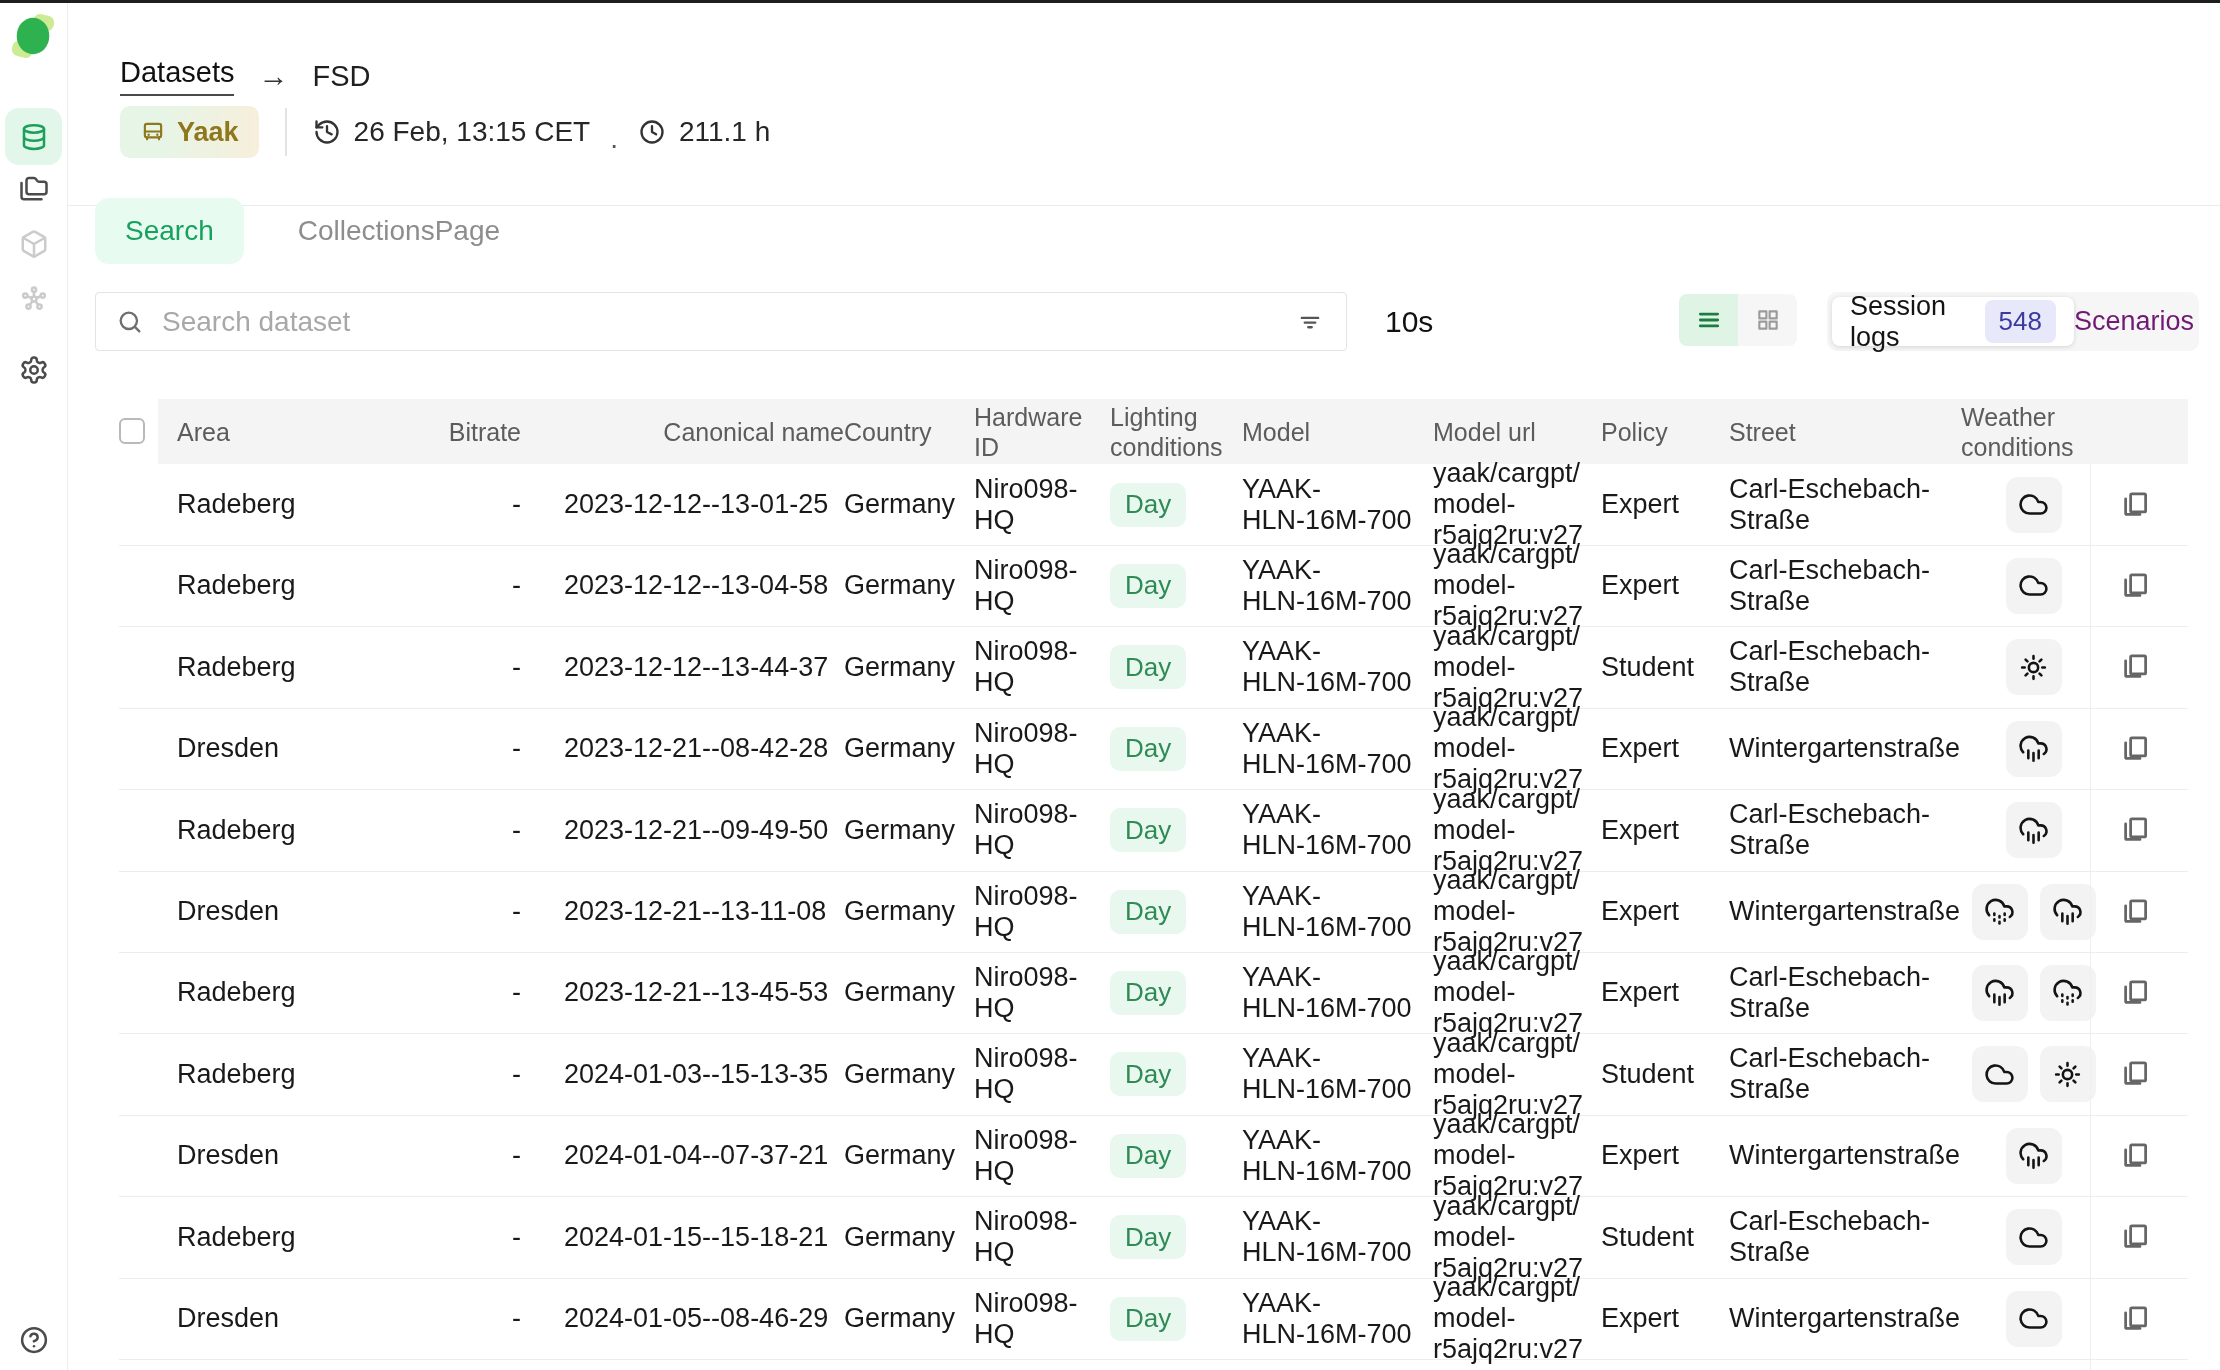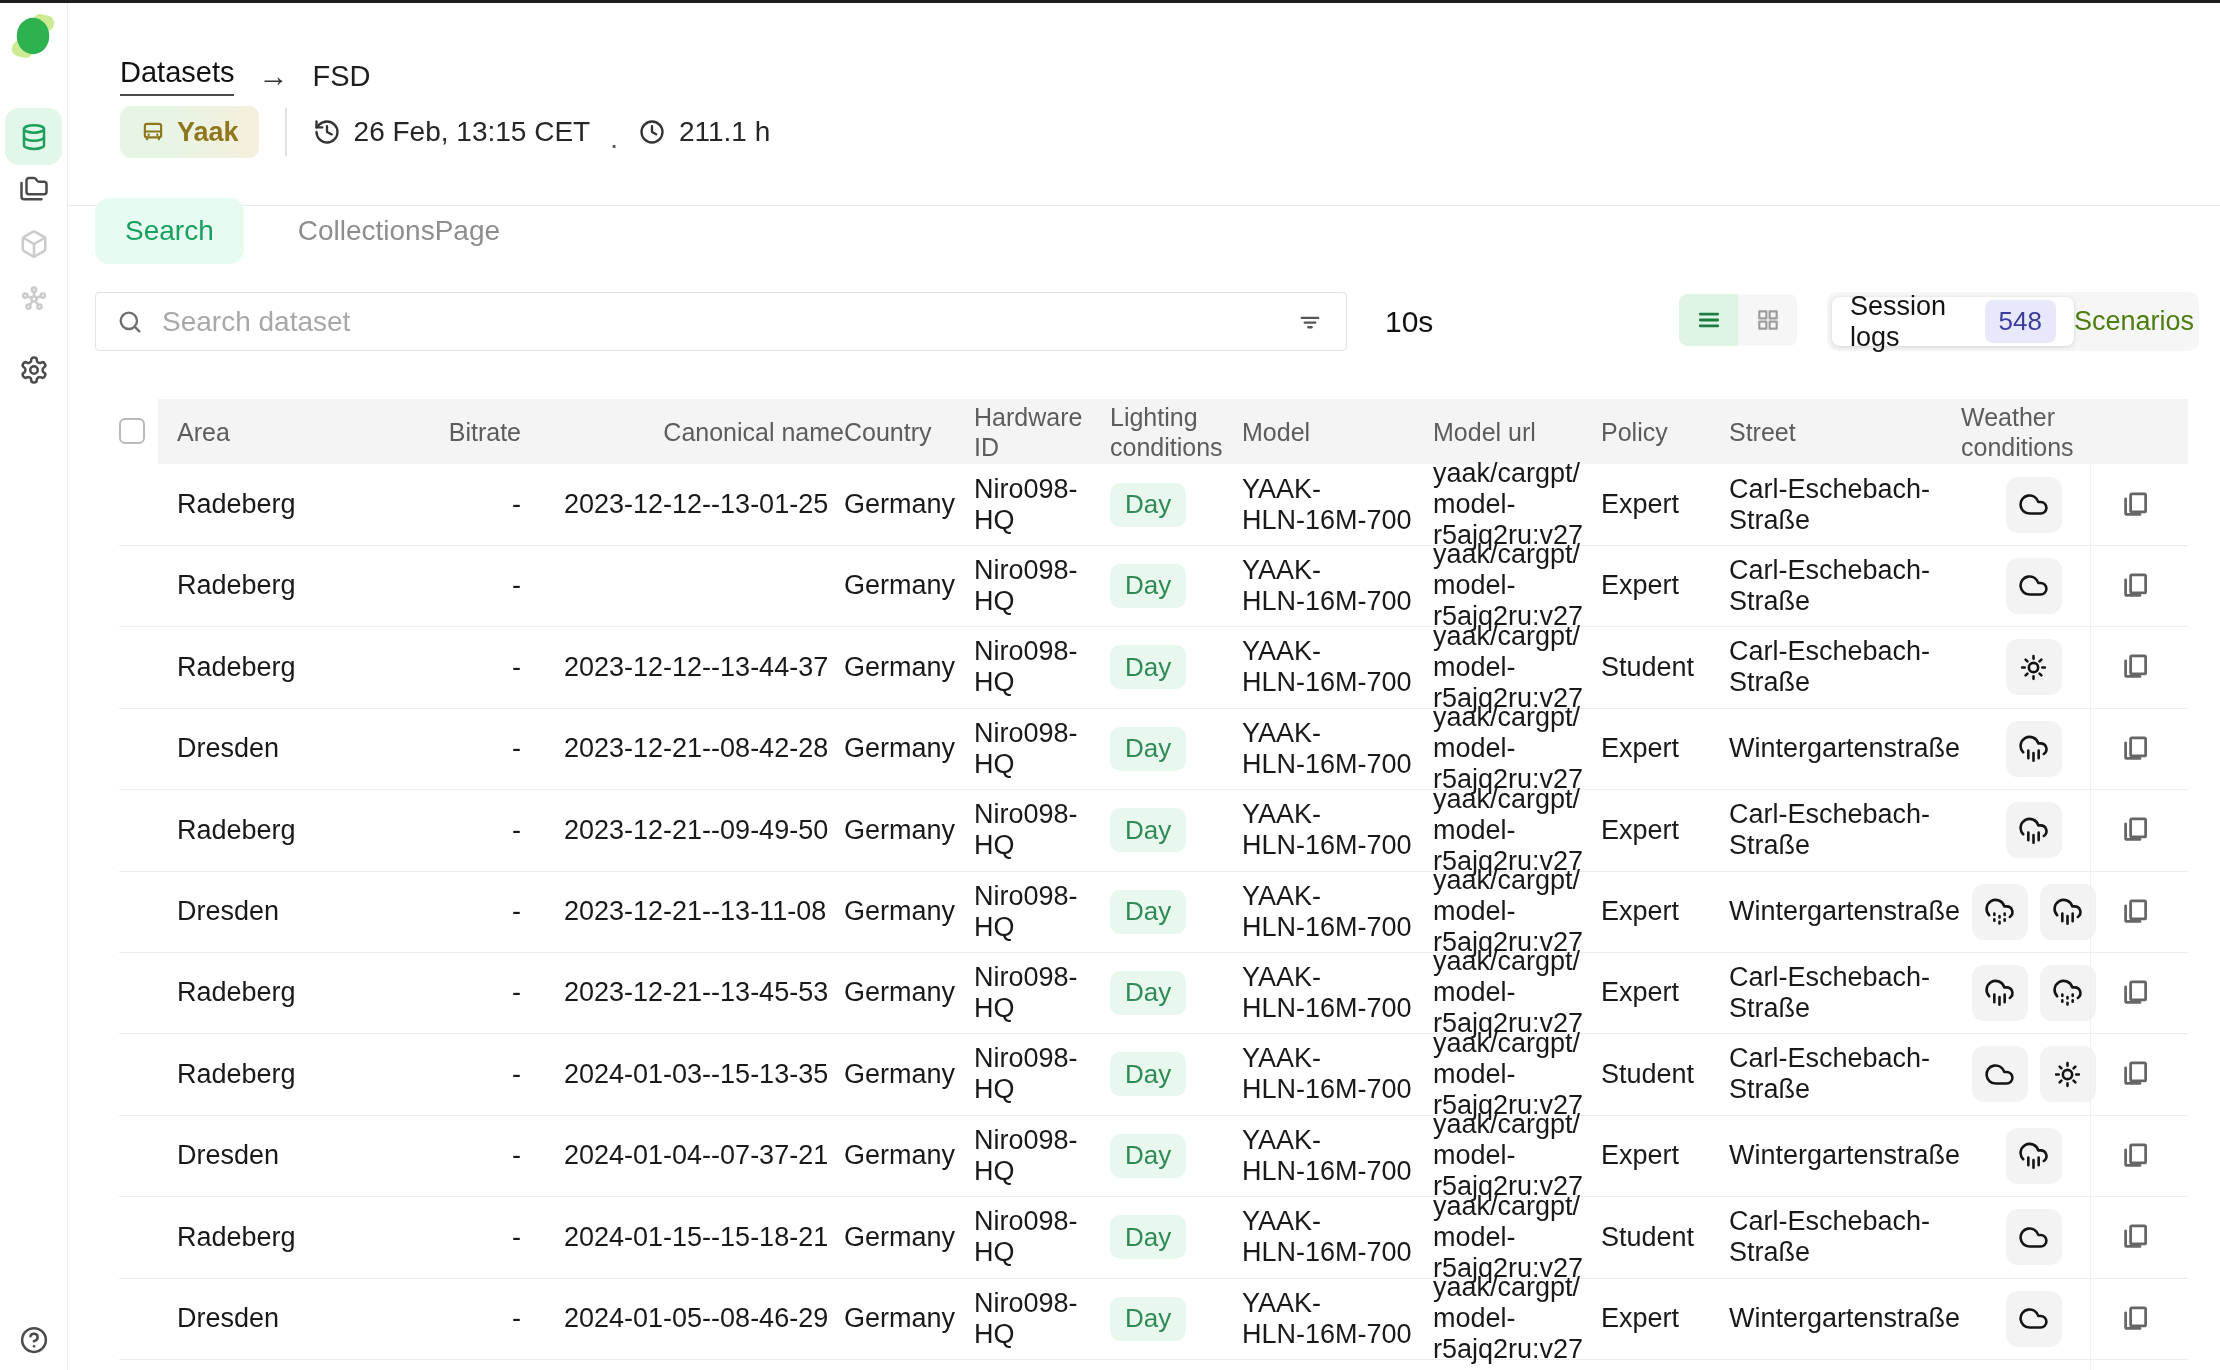--- a/index.html
+++ b/index.html
@@ -59,21 +59,21 @@
   .vt-seg{flex:1;display:flex;align-items:center;justify-content:center;cursor:pointer}
   .vt-seg svg{width:26px;height:26px}
   .vt-on{background:#e0f4e6;color:#1c7c42}
   .vt-off{background:#f6f6f6;color:#9b9b9b}
 
   .segmented{position:absolute;left:1827px;top:292px;width:372px;height:59px;background:#f6f6f6;border-radius:10px;
              display:flex;align-items:center;padding:0 5px;box-sizing:border-box}
   .seg-on{height:49px;background:#fff;border-radius:8px;box-shadow:0 1px 5px rgba(0,0,0,.14);
           display:flex;align-items:center;padding:0 18px;font-size:27px;color:#141414;cursor:pointer}
   .seg-badge{margin-left:16px;background:#e8e8fb;color:#3b3b9e;border-radius:8px;padding:6px 14px;font-size:26px}
-  .seg-off{flex:1;text-align:center;color:#4d7c0f;font-size:27px;cursor:pointer}
+  .seg-off{flex:1;text-align:center;color:#701a75;font-size:27px;cursor:pointer}
 
   
   .table{position:absolute;left:119px;top:399px;width:2069px}
   .thead{position:relative;height:65px}
   .thead-bg{position:absolute;left:39px;right:0;top:0;bottom:0;background:#f4f4f4}
   .th{position:absolute;top:0;height:65px;display:flex;align-items:center;
       font-size:25px;line-height:30px;color:#5c5c5c}
   .th.right{justify-content:flex-end;text-align:right}
   .sel-all{position:absolute;left:0;top:19px;width:26px;height:26px;border:2px solid #b9b9b9;border-radius:6px;
            background:#fff;appearance:none;-webkit-appearance:none;cursor:pointer;margin:0}
@@ -350,20 +350,23 @@
             </button>
           </div>
         </div>
         <div class="row" style="top: 81.4px;">
           <div class="cell" style="left: 58px; width: 230px;">
             <div class="line">Radeberg</div>
           </div>
           <div class="cell right" style="left: 292px; width: 110px;">
             <div class="line">-</div>
           </div>
+          <div class="cell" style="left: 445px; width: 280px;">
+            <div class="line">2023-12-12--13-04-58</div>
+          </div>
           <div class="cell" style="left: 725px; width: 120px;">
             <div class="line">Germany</div>
           </div>
           <div class="cell" style="left: 855px; width: 140px;">
             <div class="line">Niro098-</div>
             <div class="line">HQ</div>
           </div>
           <div class="cell" style="left: 991px; width: 132px;">
             <span class="pill">Day</span>
           </div>

